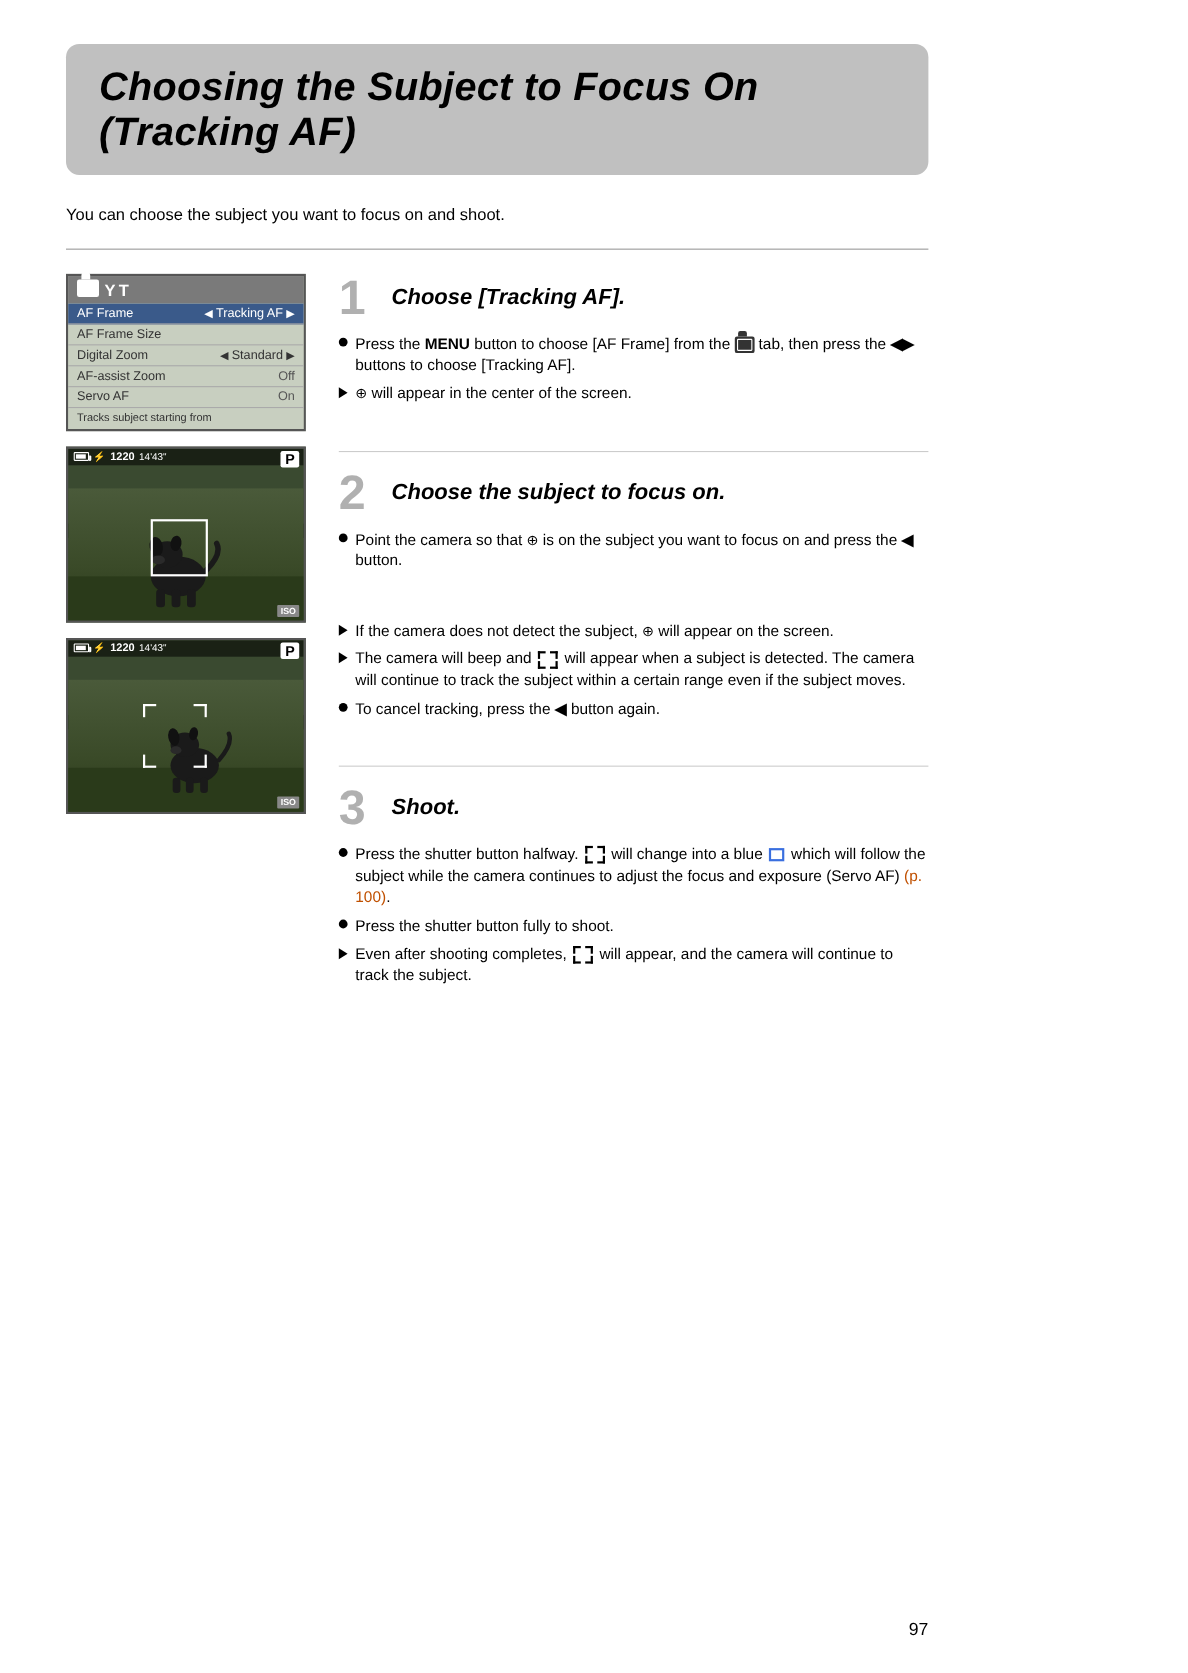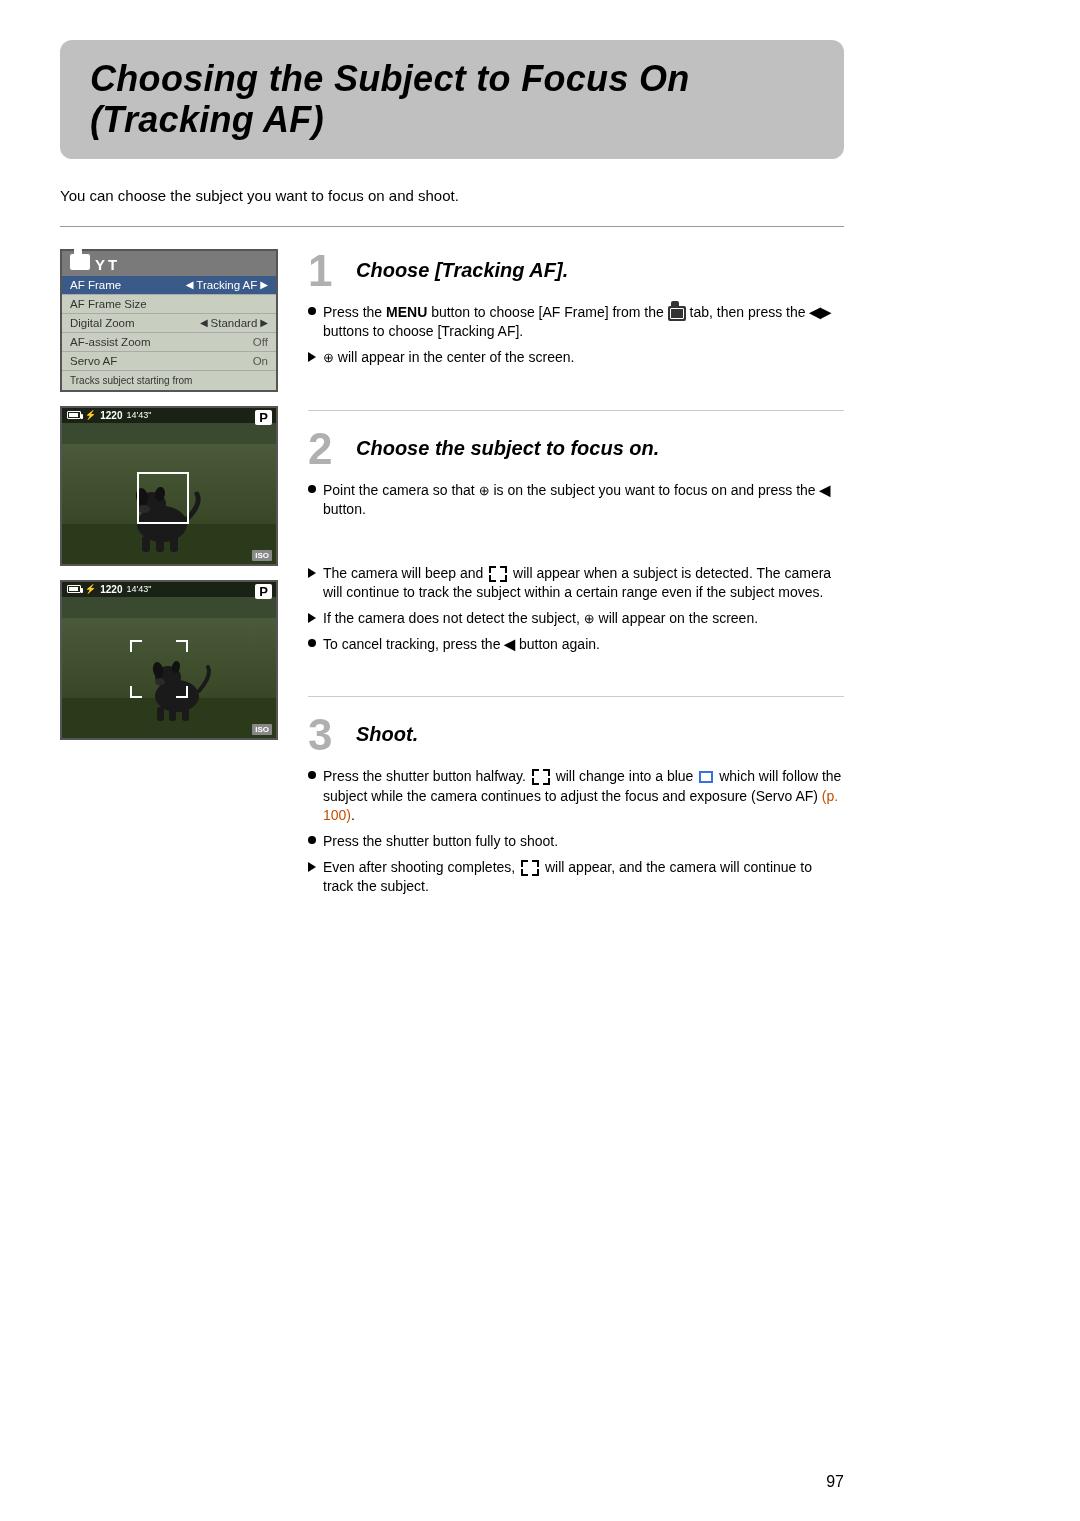--- a/index.html
+++ b/index.html
@@ -469,34 +469,34 @@
             </span>
           </div>
         </div>
       </div>
 
       <div class="step-section" style="margin-top:18px;">
         <div class="step-content">
           <div class="bullet-triangle">
             <span class="tri"></span>
             <span>
+              If the camera does not detect the subject, <span style="font-size:13px;vertical-align:middle;">⊕</span> will appear on the screen.
+            </span>
+          </div>
+          <div class="bullet-triangle">
+            <span class="tri"></span>
+            <span>
               The camera will beep and
               <span style="display:inline-block;width:18px;height:16px;position:relative;vertical-align:middle;margin:0 2px;">
                 <span style="position:absolute;top:0;left:0;width:7px;height:7px;border-top:2px solid #000;border-left:2px solid #000;"></span>
                 <span style="position:absolute;top:0;right:0;width:7px;height:7px;border-top:2px solid #000;border-right:2px solid #000;"></span>
                 <span style="position:absolute;bottom:0;left:0;width:7px;height:7px;border-bottom:2px solid #000;border-left:2px solid #000;"></span>
                 <span style="position:absolute;bottom:0;right:0;width:7px;height:7px;border-bottom:2px solid #000;border-right:2px solid #000;"></span>
               </span>
               will appear when a subject is detected. The camera will continue to track the subject within a certain range even if the subject moves.
-            </span>
-          </div>
-          <div class="bullet-triangle">
-            <span class="tri"></span>
-            <span>
-              If the camera does not detect the subject, <span style="font-size:13px;vertical-align:middle;">⊕</span> will appear on the screen.
             </span>
           </div>
           <div class="bullet-circle">
             <span class="dot"></span>
             <span>
               To cancel tracking, press the <strong>◀</strong> button again.
             </span>
           </div>
         </div>
       </div>

